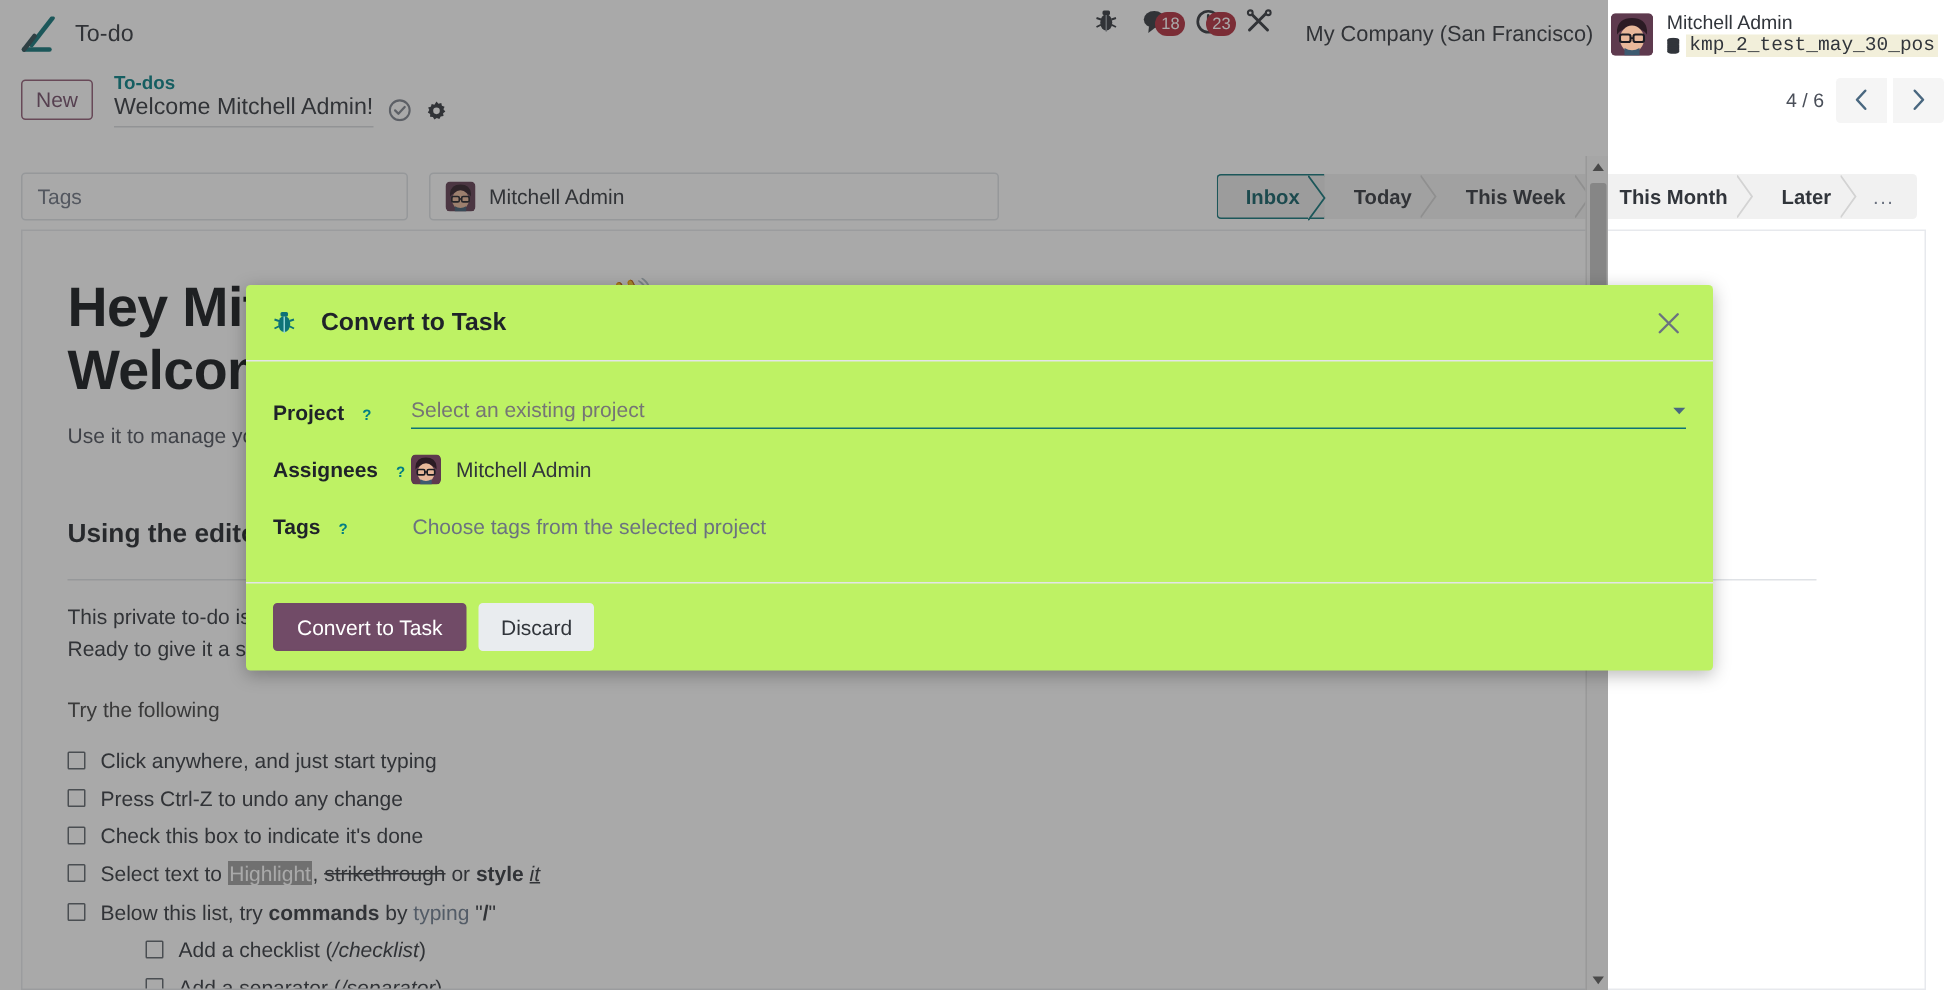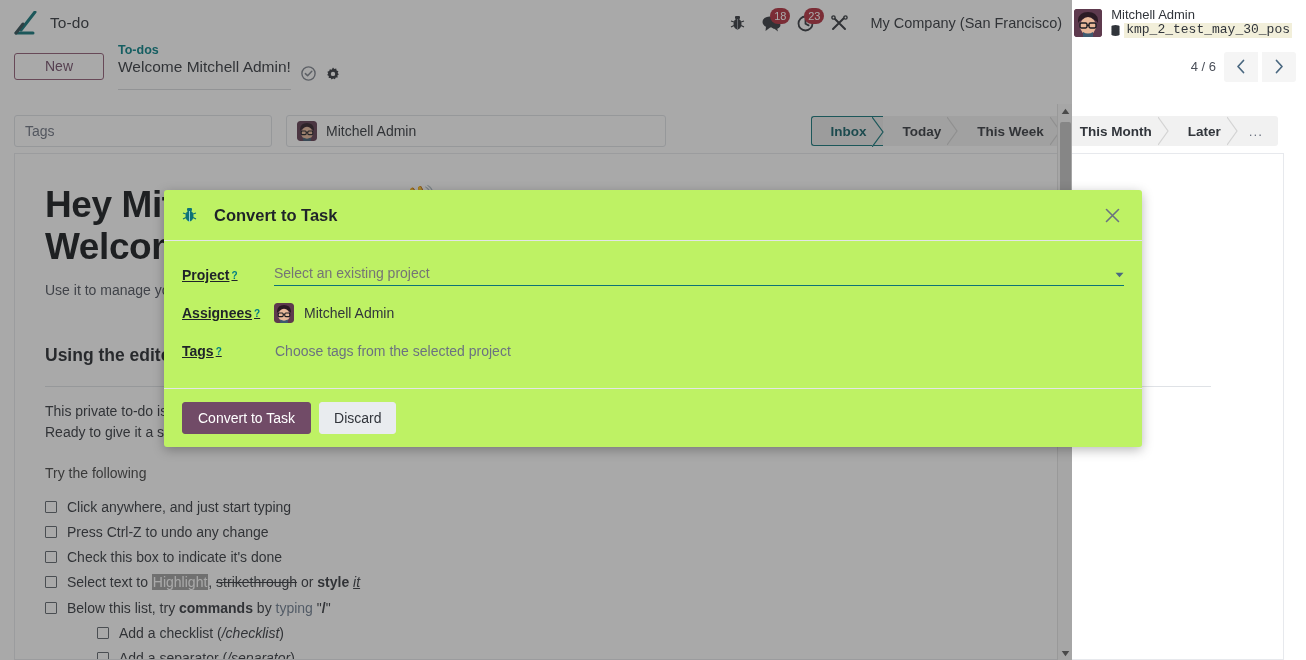--- a/index.html
+++ b/index.html
@@ -17,21 +17,21 @@
     background: #ffffff;
     display: flex; align-items: center;
     padding: 0 10px 0 14px;
   }
   .brand { display: flex; align-items: center; gap: 10px; }
   .brand-logo { width: 26px; height: 24px; display:block; }
   .brand-name { font-size: 15.5px; color: #31353b; letter-spacing: .1px; }
 
   .nav-right { margin-left: auto; display: flex; align-items: center; gap: 0px; }
   .nav-icon-btn {
-    position: relative; display: flex; align-items: center; justify-content: center;
+    position: relative; display: flex; align-items: flex-start; justify-content: center;
     width: 34px; height: 34px; color: #31353b;
   }
   .nav-badge {
     position: absolute; top: 2px; right: -2px;
     min-width: 19px; height: 16px; padding: 0 4px;
     background: #b02a3a; color: #fff;
     border-radius: 9px; font-size: 11px; line-height: 16px;
     text-align: center; font-weight: 400;
   }
   .company-name { font-size: 14.5px; color: #31353b; margin: 0 12px 0 14px; white-space: nowrap; }
@@ -51,29 +51,29 @@
   .db-icon { width: 9px; height: 11px; display:block; }
 
   
   .cp {
     position: absolute; top: 46px; left: 0; width: 1306px; height: 41px;
     background: #ffffff;
     display: flex; align-items: center; padding: 0 10px 0 14px;
   }
   .btn-new {
     border: 1px solid #8f5a74; color: #714b67; background: #fff;
-    border-radius: 3px; font-size: 14px; padding: 4px 30px 5px;
+    border-radius: 3px; font-size: 14px; padding: 4px 9px 5px;
     line-height: 1.2;
   }
   .breadcrumb { margin-left: 14px; display: flex; flex-direction: column; line-height: 1.18; }
   .bc-top { font-size: 12.5px; color: #017e84; font-weight: 700; }
   .bc-row { display: flex; align-items: center; gap: 10px; }
   .bc-title {
     font-size: 15.5px; color: #31353b;
-    border-bottom: 1px solid #d8dadd; padding-bottom: 13px; min-width: 160px;
+    border-bottom: 1px solid #d8dadd; padding-bottom: 3px; min-width: 160px;
   }
   .bc-icon { color: #6b7280; display:flex; align-items:center; }
 
   .pager { margin-left: auto; display: flex; align-items: center; gap: 4px; }
   .pager-count { font-size: 13px; color: #4a4f59; margin-right: 4px; }
   .pager-btn {
     width: 34px; height: 30px; background: #f5f5f5;
     border: none; display: flex; align-items: center; justify-content: center;
     color: #4a6880;
   }
@@ -182,21 +182,21 @@
   .modal-title { font-size: 16.5px; font-weight: 700; color: #1f2329; }
   .modal-close {
     margin-left: auto; width: 28px; height: 28px;
     display: flex; align-items: center; justify-content: center; color: #6b7280;
   }
   .modal-body { padding: 19px 18px 22px 18px; }
   .frow { display: flex; align-items: center; min-height: 30px; margin-bottom: 8px; }
   .frow:last-child { margin-bottom: 0; }
   .flabel {
     width: 92px; flex: none; font-size: 14px; font-weight: 700; color: #1f2329;
-    display: flex; align-items: center; gap: 2px; text-decoration: underline;
+    display: flex; align-items: flex-end; gap: 12px;
   }
   .flabel .q { font-size: 10px; color: #017e84; line-height: 1; margin-top: 1px; }
   .fval { flex: 1; display: flex; align-items: flex-end; }
   .sel-wrap {
     position: relative; flex: 1; display: flex; align-items: center;
     border-bottom: 1px solid #0d7377; padding-bottom: 3px;
   }
   .sel-input {
     flex: 1; border: none; outline: none; font-size: 14px; color: #6b7280;
     font-family: "Liberation Sans", sans-serif; background: transparent;

